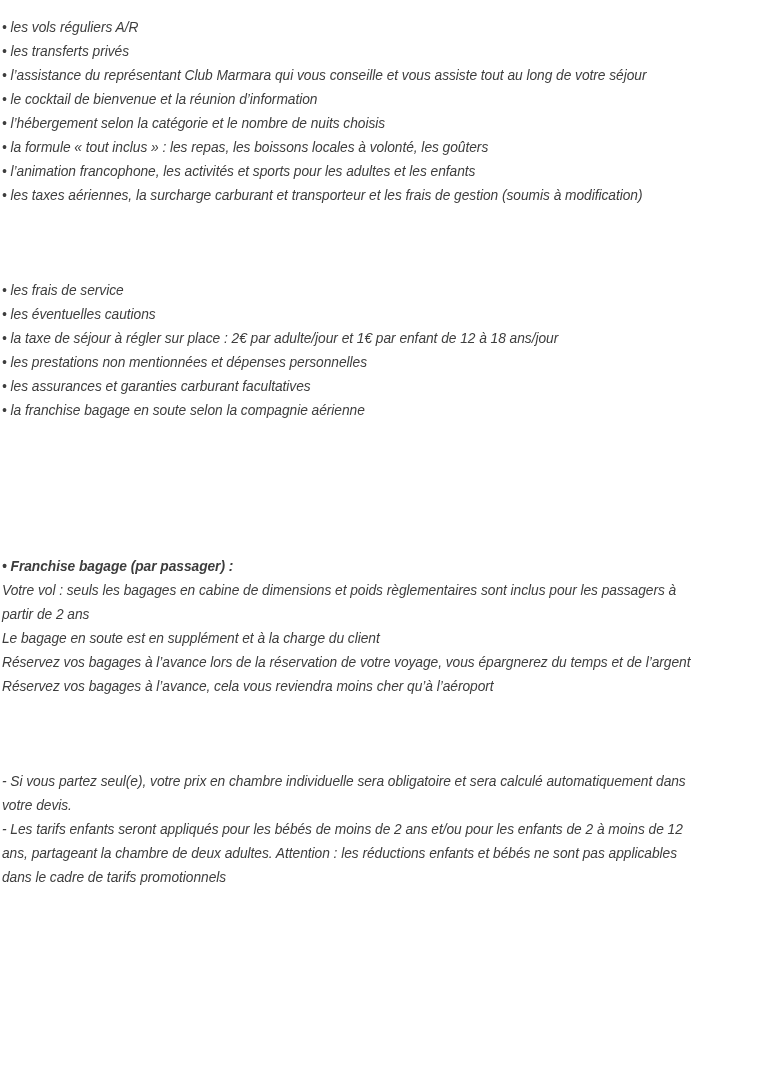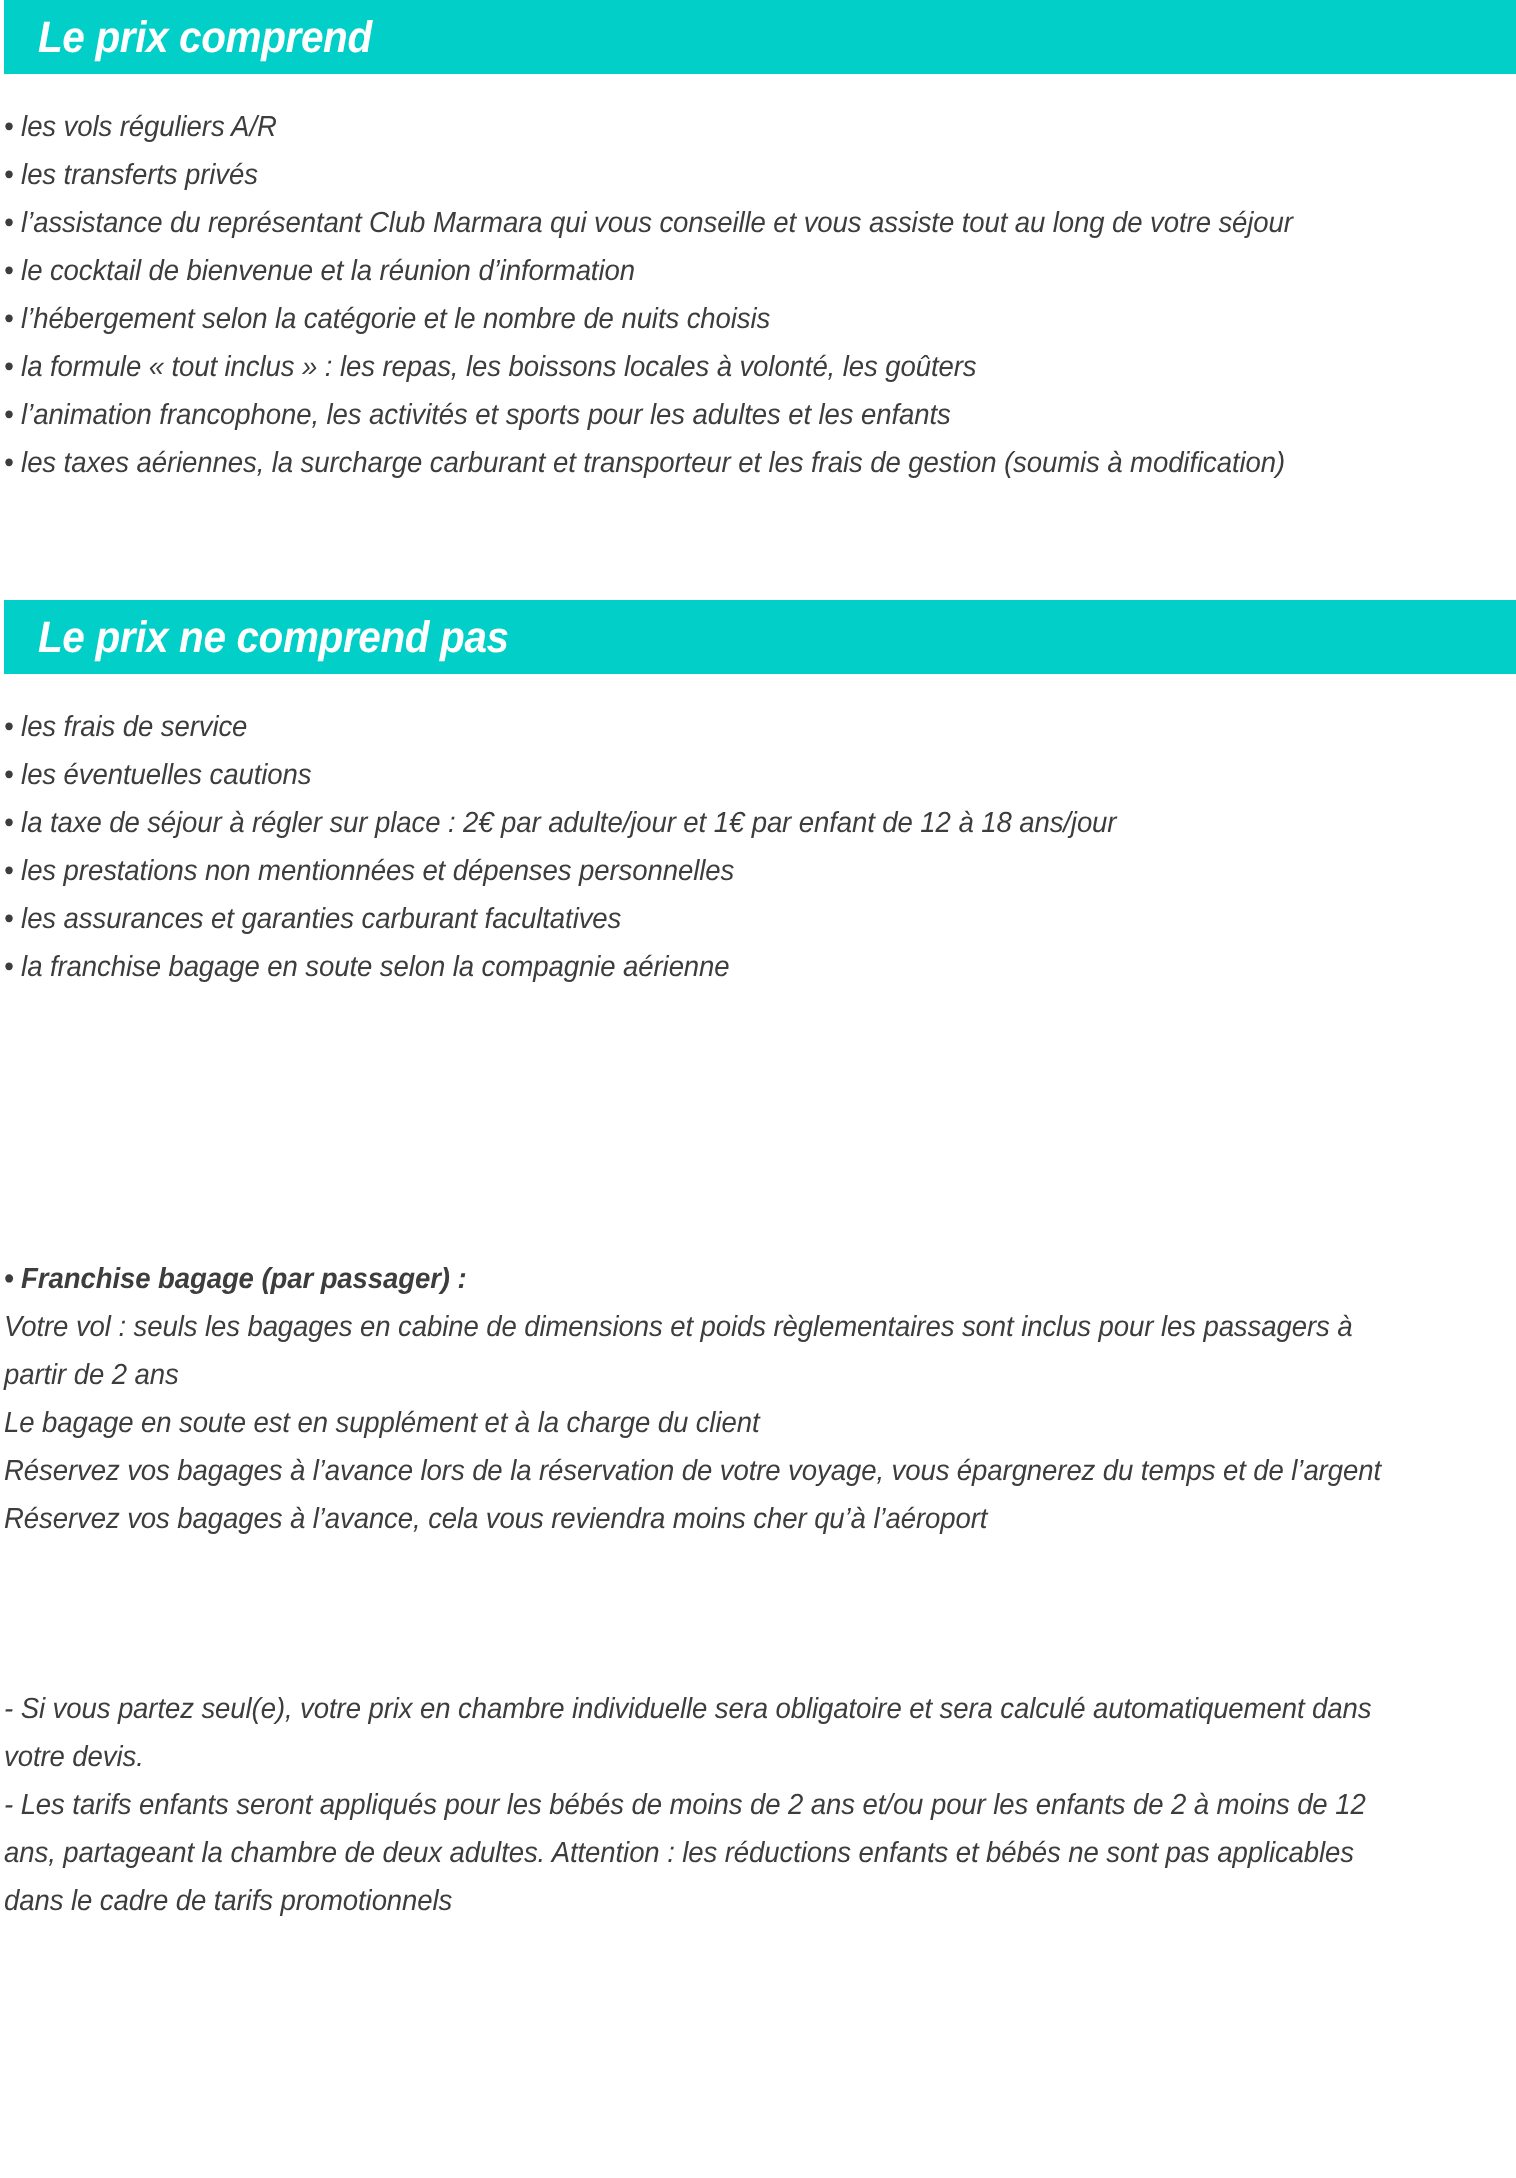--- a/index.html
+++ b/index.html
@@ -59,40 +59,34 @@
   }
   .gap-lg  { height: 46px; }
   .gap-xl  { height: 56px; }
   .spacer-top { height: 15px; }
 </style>
 </head>
 <body>
 
 <div class="page">
 
-  <div class="section-bar">
-    <span class="section-title">Le prix comprend</span>
-  </div>
   <div class="spacer-top"></div>
   <div class="section-body">
     <div class="line">• les vols réguliers A/R</div>
     <div class="line">• les transferts privés</div>
     <div class="line">• l’assistance du représentant Club Marmara qui vous conseille et vous assiste tout au long de votre séjour</div>
     <div class="line">• le cocktail de bienvenue et la réunion d’information</div>
     <div class="line">• l’hébergement selon la catégorie et le nombre de nuits choisis</div>
     <div class="line">• la formule « tout inclus » : les repas, les boissons locales à volonté, les goûters</div>
     <div class="line">• l’animation francophone, les activités et sports pour les adultes et les enfants</div>
     <div class="line">• les taxes aériennes, la surcharge carburant et transporteur et les frais de gestion (soumis à modification)</div>
   </div>
 
   <div class="gap-xl"></div>
 
-  <div class="section-bar">
-    <span class="section-title">Le prix ne comprend pas</span>
-  </div>
   <div class="spacer-top"></div>
   <div class="section-body">
     <div class="line">• les frais de service</div>
     <div class="line">• les éventuelles cautions</div>
     <div class="line">• la taxe de séjour à régler sur place : 2€ par adulte/jour et 1€ par enfant de 12 à 18 ans/jour</div>
     <div class="line">• les prestations non mentionnées et dépenses personnelles</div>
     <div class="line">• les assurances et garanties carburant facultatives</div>
     <div class="line">• la franchise bagage en soute selon la compagnie aérienne</div>
   </div>
 

